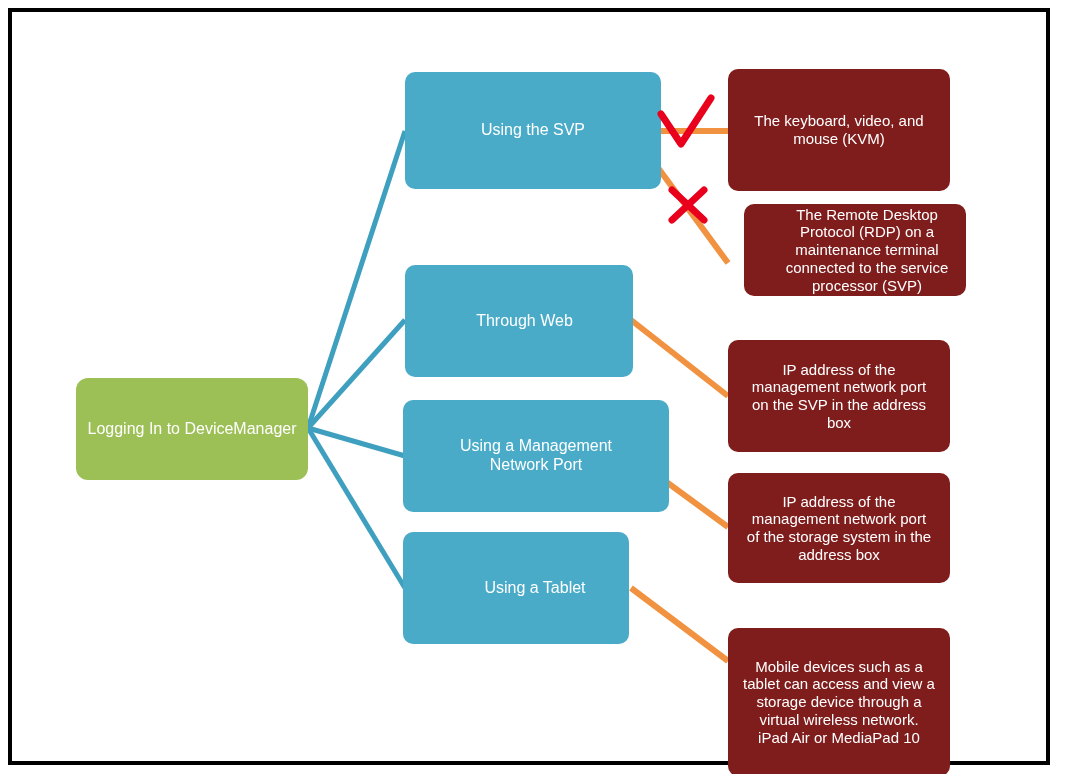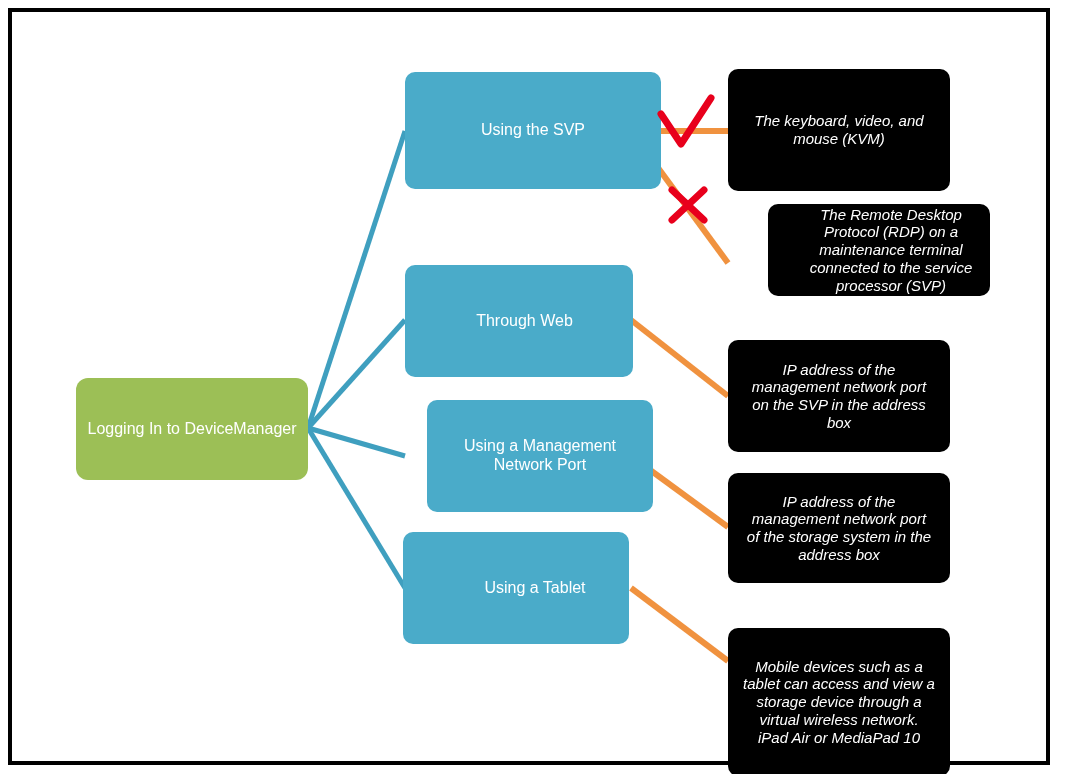--- a/index.html
+++ b/index.html
@@ -46,23 +46,22 @@
   .node-root {
     background: #9cbf56;
     font-size: 16px;
     border-radius: 12px;
   }
   .node-method {
     background: #4aabc9;
     font-size: 16px;
   }
   .node-detail {
-    background: #000000;
+    background: #7f1d1d;
     font-size: 15px;
-    font-style: italic;
   }
   .node-label {
     display: block;
     width: 100%;
     white-space: pre-line;
   }
   .mark {
     position: absolute;
     pointer-events: none;
   }
@@ -96,35 +95,35 @@
   </div>
 
   <div class="node node-method" style="left:405px; top:72px; width:256px; height:117px;">
     <span class="node-label">Using the SVP</span>
   </div>
 
   <div class="node node-method" style="left:405px; top:265px; width:228px; height:112px;padding-left:21px;">
     <span class="node-label">Through Web</span>
   </div>
 
-  <div class="node node-method" style="left:427px; top:400px; width:226px; height:112px;">
+  <div class="node node-method" style="left:403px; top:400px; width:266px; height:112px;">
     <span class="node-label">Using a Management
 Network Port</span>
   </div>
 
   <div class="node node-method" style="left:403px; top:532px; width:226px; height:112px;padding-left:48px;">
     <span class="node-label">Using a Tablet</span>
   </div>
 
   <div class="node node-detail" style="left:728px; top:69px; width:222px; height:122px;">
     <span class="node-label">The keyboard, video, and
 mouse (KVM)</span>
   </div>
 
-  <div class="node node-detail" style="left:768px; top:204px; width:222px; height:92px;padding-left:34px;">
+  <div class="node node-detail" style="left:744px; top:204px; width:222px; height:92px;padding-left:34px;">
     <span class="node-label">The Remote Desktop
 Protocol (RDP) on a
 maintenance terminal
 connected to the service
 processor (SVP)</span>
   </div>
 
   <div class="node node-detail" style="left:728px; top:340px; width:222px; height:112px;">
     <span class="node-label">IP address of the
 management network port

